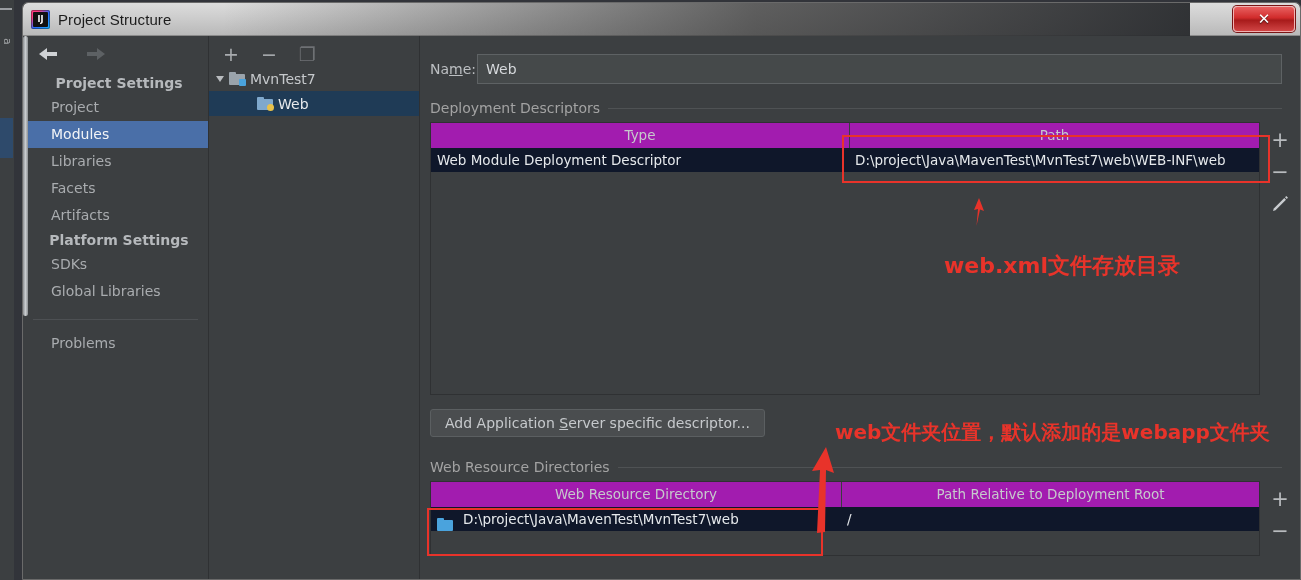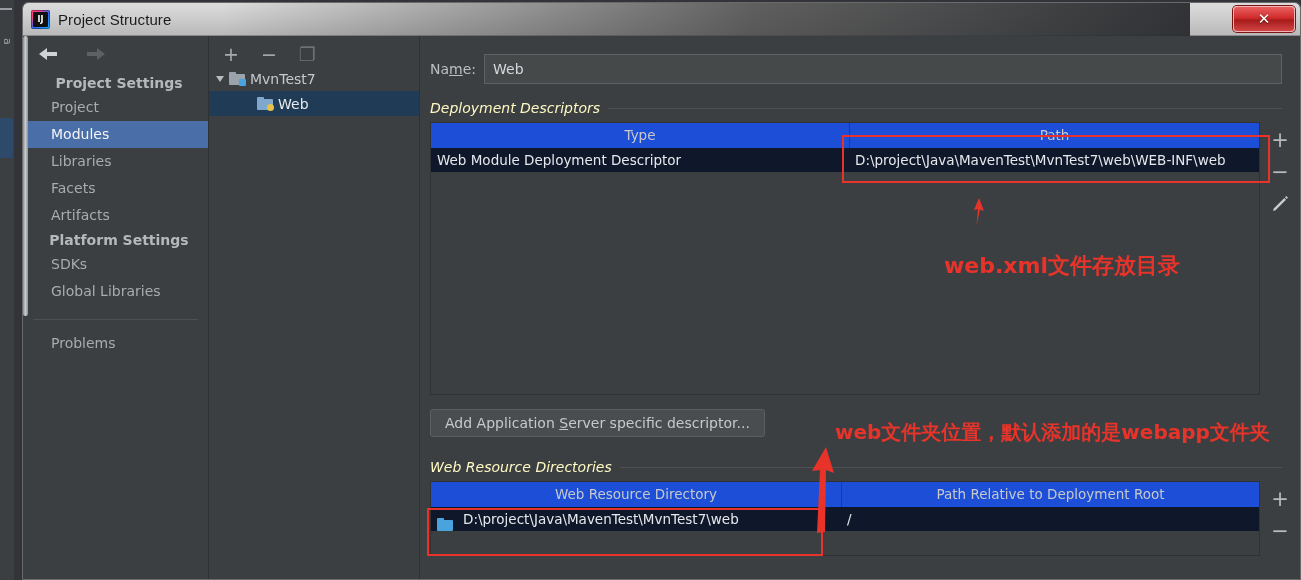--- a/index.html
+++ b/index.html
@@ -192,51 +192,50 @@
     flex: 1 1 auto; position: relative;
     background: #3c3f41;
     padding: 0;
   }
 
   .name-row {
     display: flex; align-items: center;
     padding: 18px 18px 0 10px;
   }
   .name-label {
-    font-size: 14px; color: #bcbfc2; margin-right: 8px;
+    font-size: 14px; color: #bcbfc2; margin-right: 1px;
     font-family: "DejaVu Sans", "Liberation Sans", sans-serif;
     text-align: center;
   }
   .name-label u { text-decoration: underline; }
   .name-input {
     flex: 1 1 auto; height: 30px;
     background: #45494a; border: 1px solid #5e6264;
     color: #d6d9dc; font-size: 14px;
     padding: 0 8px; line-height: 28px;
     font-family: "DejaVu Sans", "Liberation Sans", sans-serif;
   }
 
   .section-label-row {
     display: flex; align-items: center; gap: 8px;
     margin: 16px 18px 6px 10px;
   }
   .section-label {
-    font-size: 14px; color: #fef9c3; white-space: nowrap;
-    font-family: "DejaVu Sans", "Liberation Sans", sans-serif;
-    font-style: italic;
+    font-size: 14px; color: #a3a3a3; white-space: nowrap;
+    font-family: "DejaVu Sans", "Liberation Sans", sans-serif;
   }
   .section-rule { flex: 1 1 auto; height: 1px; background: #4f5254; }
 
   .table-area { display: flex; padding: 0 0 0 10px; }
   .table {
     flex: 1 1 auto;
     border: 1px solid #2f3133;
     background: #3c3f41;
   }
-  .thead { display: flex; height: 25px; background: #1d4ed8; }
+  .thead { display: flex; height: 25px; background: #a21caf; }
   .th {
     font-size: 13.5px; color: #c6c9cc; text-align: center;
     line-height: 25px; overflow: hidden; white-space: nowrap;
     font-family: "DejaVu Sans", "Liberation Sans", sans-serif;
   }
   .th + .th { border-left: 1px solid #3a3d3f; }
   .trow { display: flex; height: 24px; }
   .trow.selected { background: #0f172a; }
   .td {
     font-size: 13.5px; color: #e6e9ec; line-height: 24px;

